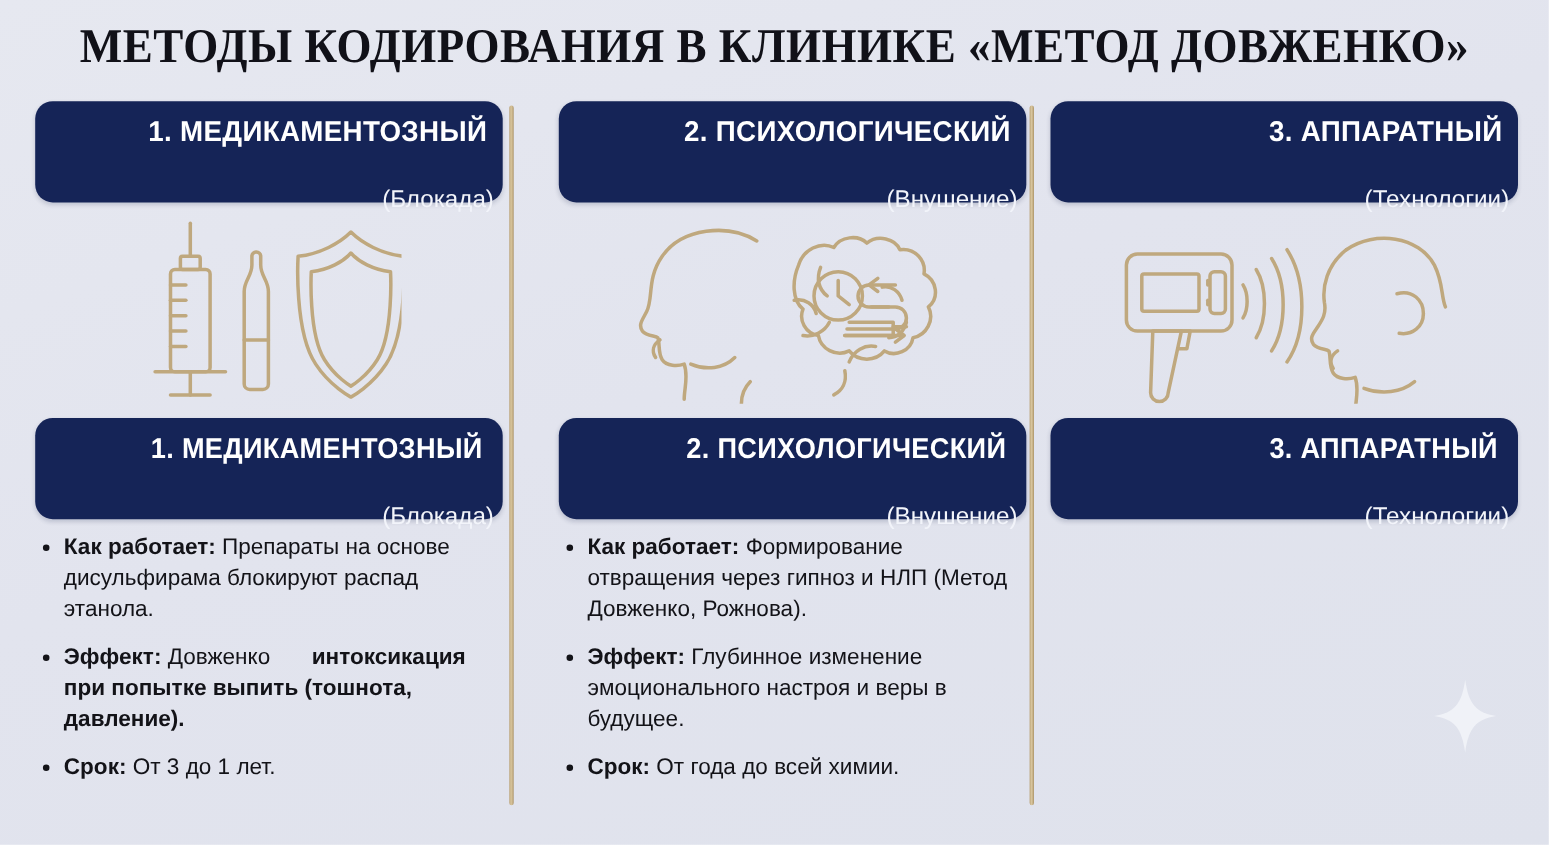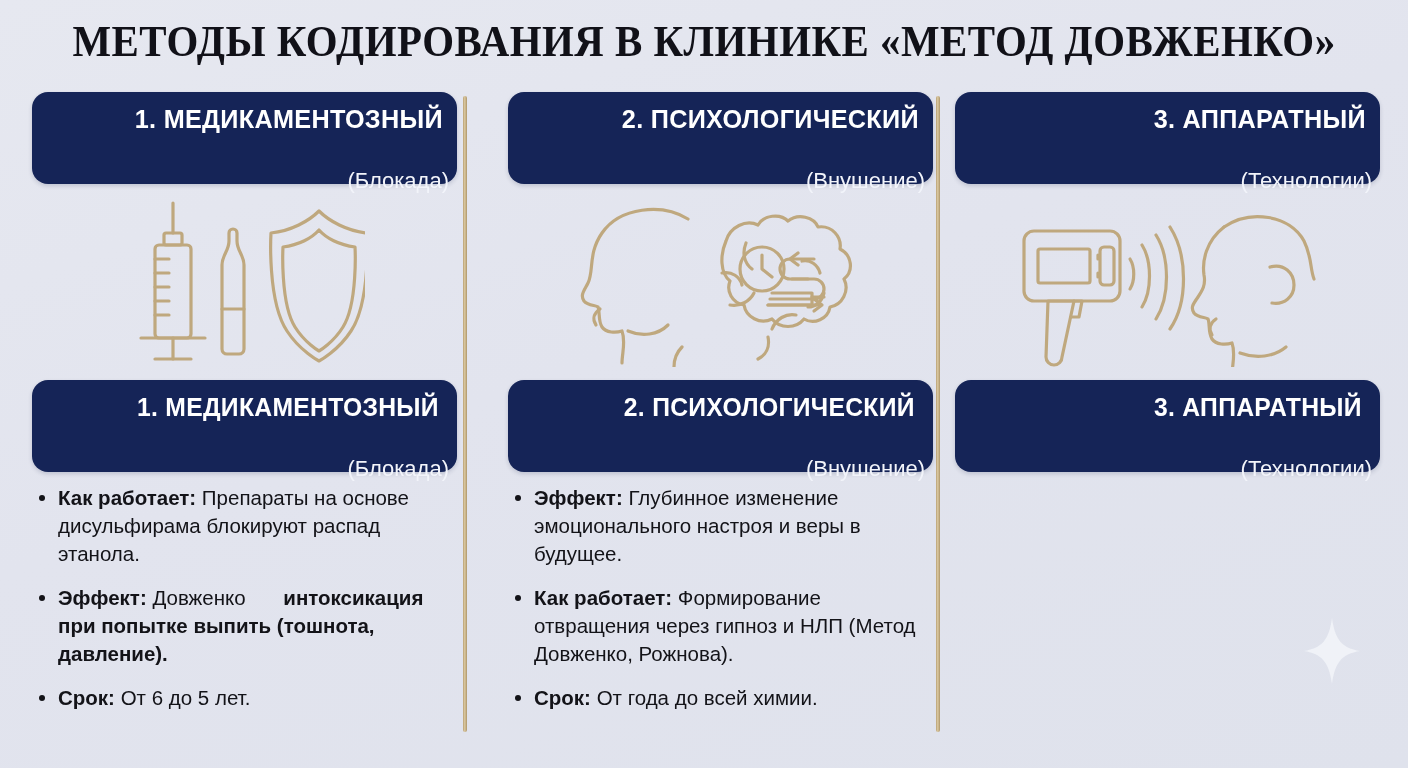--- a/index.html
+++ b/index.html
@@ -166,21 +166,21 @@
       </div>
 
       <div class="bullets">
         <div class="bullet">
           <span class="lbl">Как работает:</span><span class="txt"> Препараты на основе дисульфирама блокируют распад этанола.</span>
         </div>
         <div class="bullet">
           <span class="lbl">Эффект:</span><span class="txt"> Довженко </span><span class="txt strong">интоксикация при попытке выпить (тошнота, давление).</span>
         </div>
         <div class="bullet">
-          <span class="lbl">Срок:</span><span class="txt"> От 6 до 5 лет.</span>
+          <span class="lbl">Срок:</span><span class="txt"> От 3 до 1 лет.</span>
         </div>
       </div>
     </div>
 
     <div class="col col-1">
 
       <div class="pill top">
         <div class="pill-title">2. ПСИХОЛОГИЧЕСКИЙ</div>
         <div class="pill-sub">(Внушение)</div>
       </div>
@@ -227,24 +227,24 @@
         </span>
       </div>
 
       <div class="pill bottom">
         <div class="pill-title">2. ПСИХОЛОГИЧЕСКИЙ</div>
         <div class="pill-sub">(Внушение)</div>
       </div>
 
       <div class="bullets">
         <div class="bullet">
+          <span class="lbl">Как работает:</span><span class="txt"> Формирование отвращения через гипноз и НЛП (Метод Довженко, Рожнова).</span>
+        </div>
+        <div class="bullet">
           <span class="lbl">Эффект:</span><span class="txt"> Глубинное изменение эмоционального настроя и веры в будущее.</span>
-        </div>
-        <div class="bullet">
-          <span class="lbl">Как работает:</span><span class="txt"> Формирование отвращения через гипноз и НЛП (Метод Довженко, Рожнова).</span>
         </div>
         <div class="bullet">
           <span class="lbl">Срок:</span><span class="txt"> От года до всей химии.</span>
         </div>
       </div>
     </div>
 
     <div class="col col-2">
 
       <div class="pill top">

